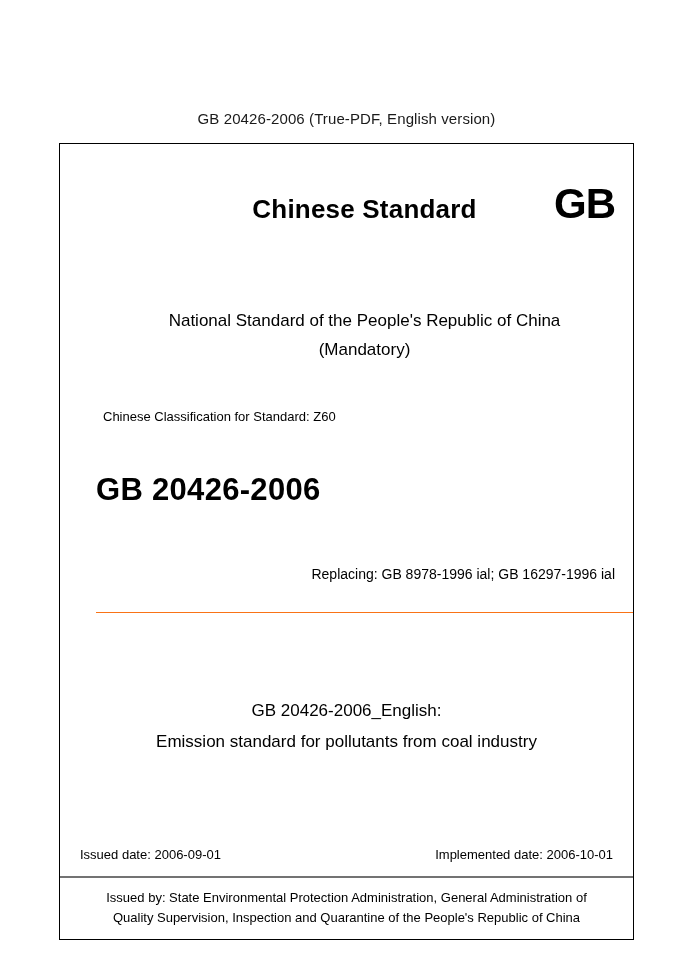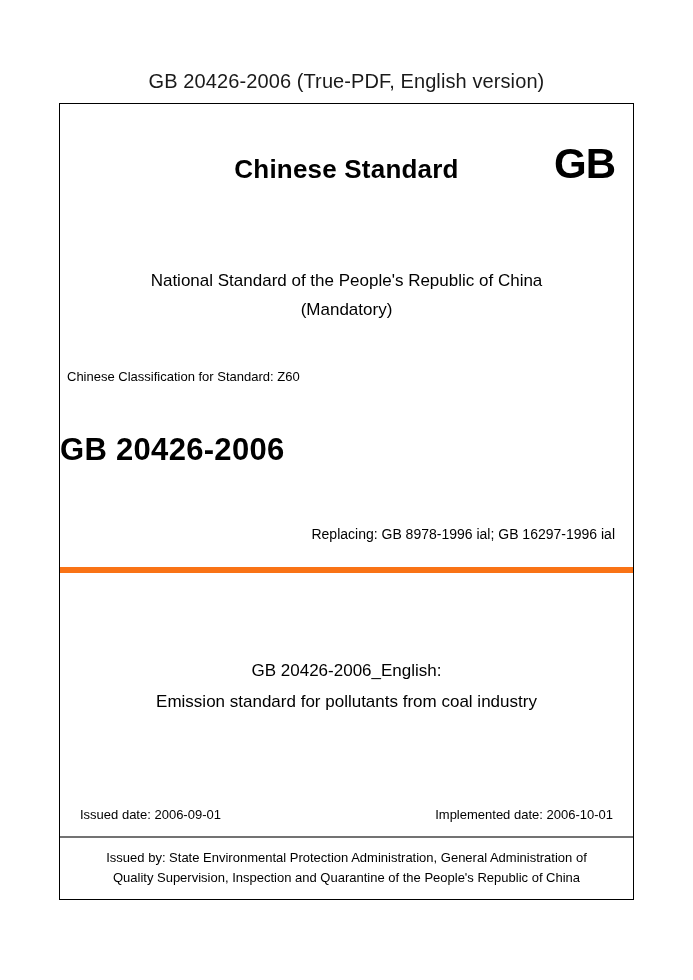--- a/index.html
+++ b/index.html
@@ -16,38 +16,40 @@
     overflow: hidden;
   }
   .page {
     width: 693px;
     height: 980px;
     box-sizing: border-box;
     position: relative;
   }
   .header-line {
     text-align: center;
-    font-size: 20px;
+    font-size: 15px;
     color: #1a1a1a;
     padding-top: 70px;
     letter-spacing: 0.1px;
+    margin-top: 40px;
   }
   .cover-box {
     position: absolute;
     left: 59px;
     top: 103px;
     width: 575px;
     border: 1px solid #000000;
     box-sizing: border-box;
   }
   .section-top {
     position: relative;
     height: 469px;
-    border-bottom: 6px solid #f97316;
+    border-bottom: 1px solid #f97316;
     box-sizing: border-box;
+    margin-left: 36px;
   }
   .title-row {
     position: relative;
     height: 90px;
   }
   .chinese-standard {
     position: absolute;
     left: 0;
     right: 0;
     top: 50px;

